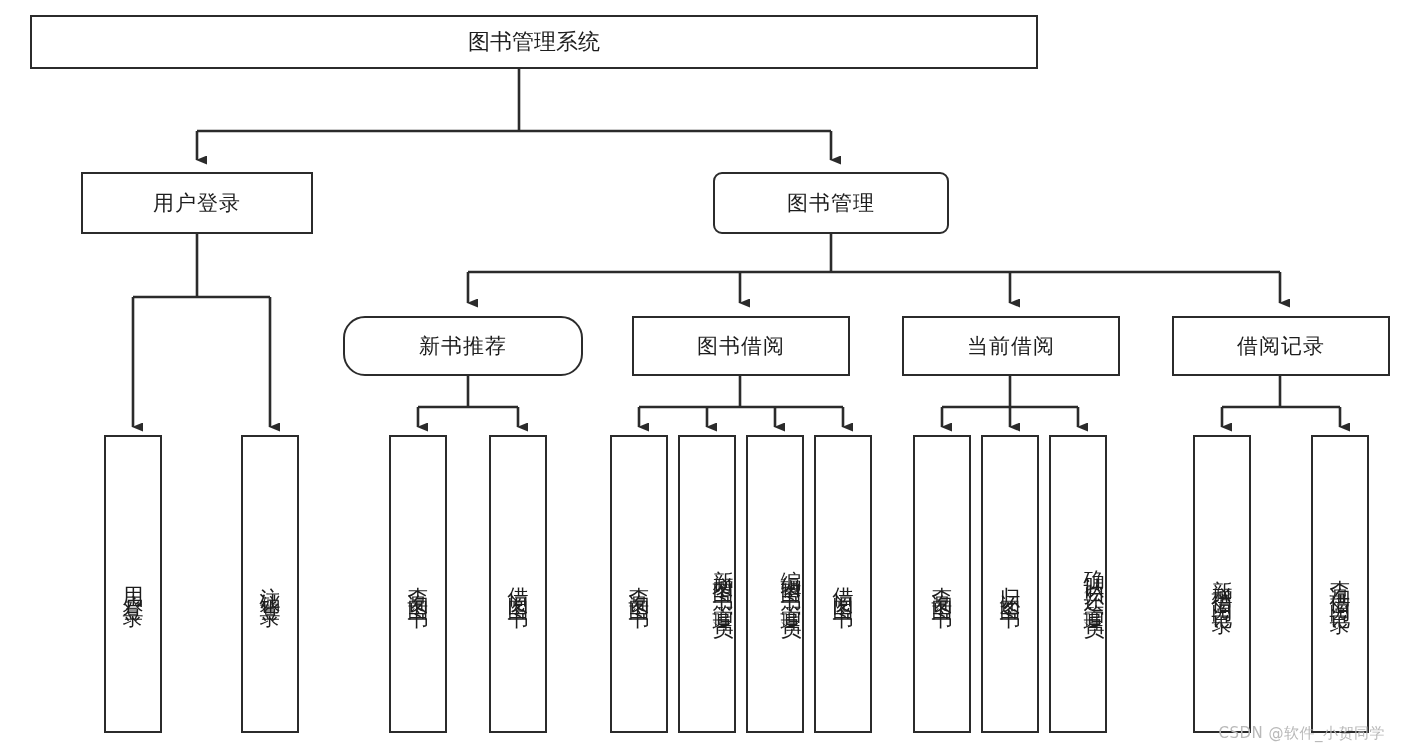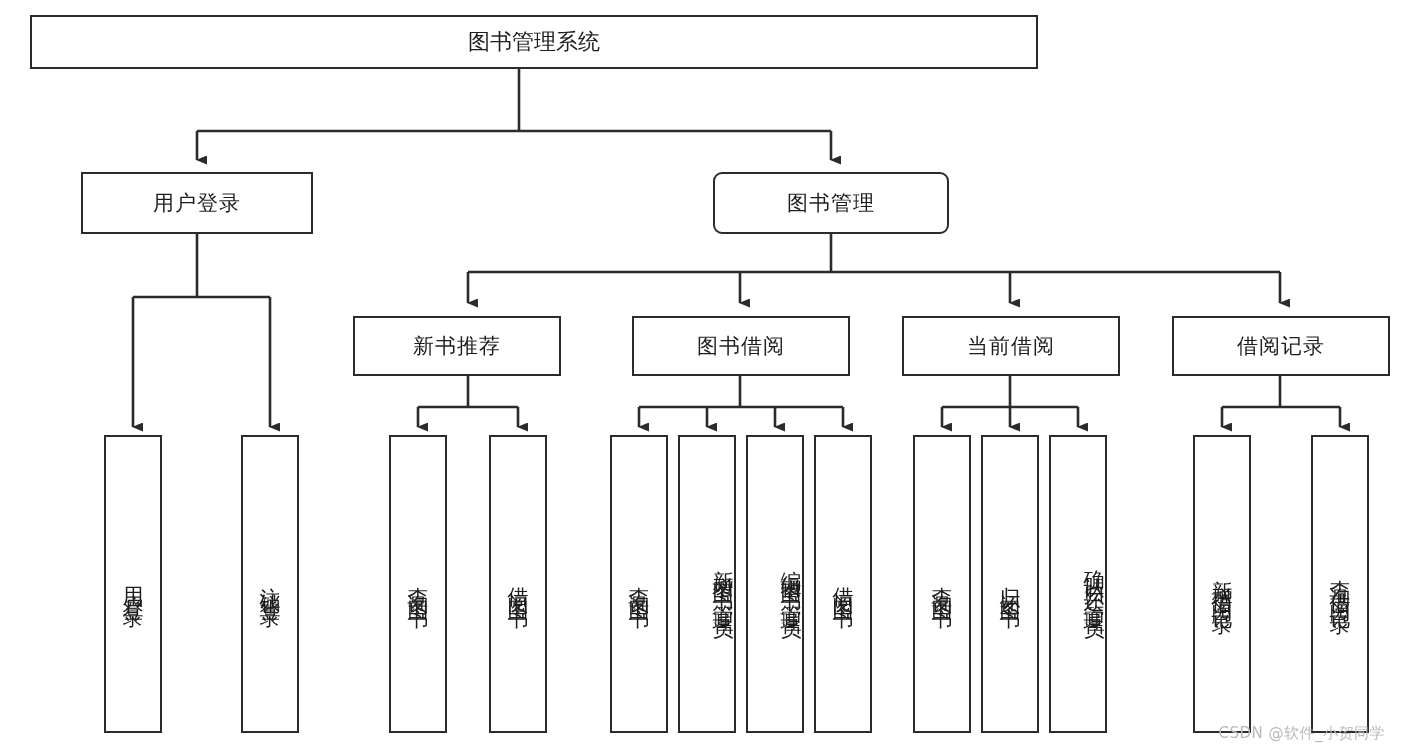--- a/index.html
+++ b/index.html
@@ -76,21 +76,21 @@
     <span>图书管理系统</span>
   </div>
 
   <div class="node h" style="left:81px;top:172px;width:232px;height:62px;">
     <span>用户登录</span>
   </div>
   <div class="node h" style="left:713px;top:172px;width:236px;height:62px;border-radius:9px;">
     <span>图书管理</span>
   </div>
 
-  <div class="node h" style="left:353px;top:316px;width:208px;height:60px;">
+  <div class="node h" style="left:343px;top:316px;width:240px;height:60px;border-radius:22px;">
     <span>新书推荐</span>
   </div>
   <div class="node h" style="left:632px;top:316px;width:218px;height:60px;justify-content:center;">
     <span>图书借阅</span>
   </div>
   <div class="node h" style="left:902px;top:316px;width:218px;height:60px;">
     <span>当前借阅</span>
   </div>
   <div class="node h" style="left:1172px;top:316px;width:218px;height:60px;">
     <span>借阅记录</span>

